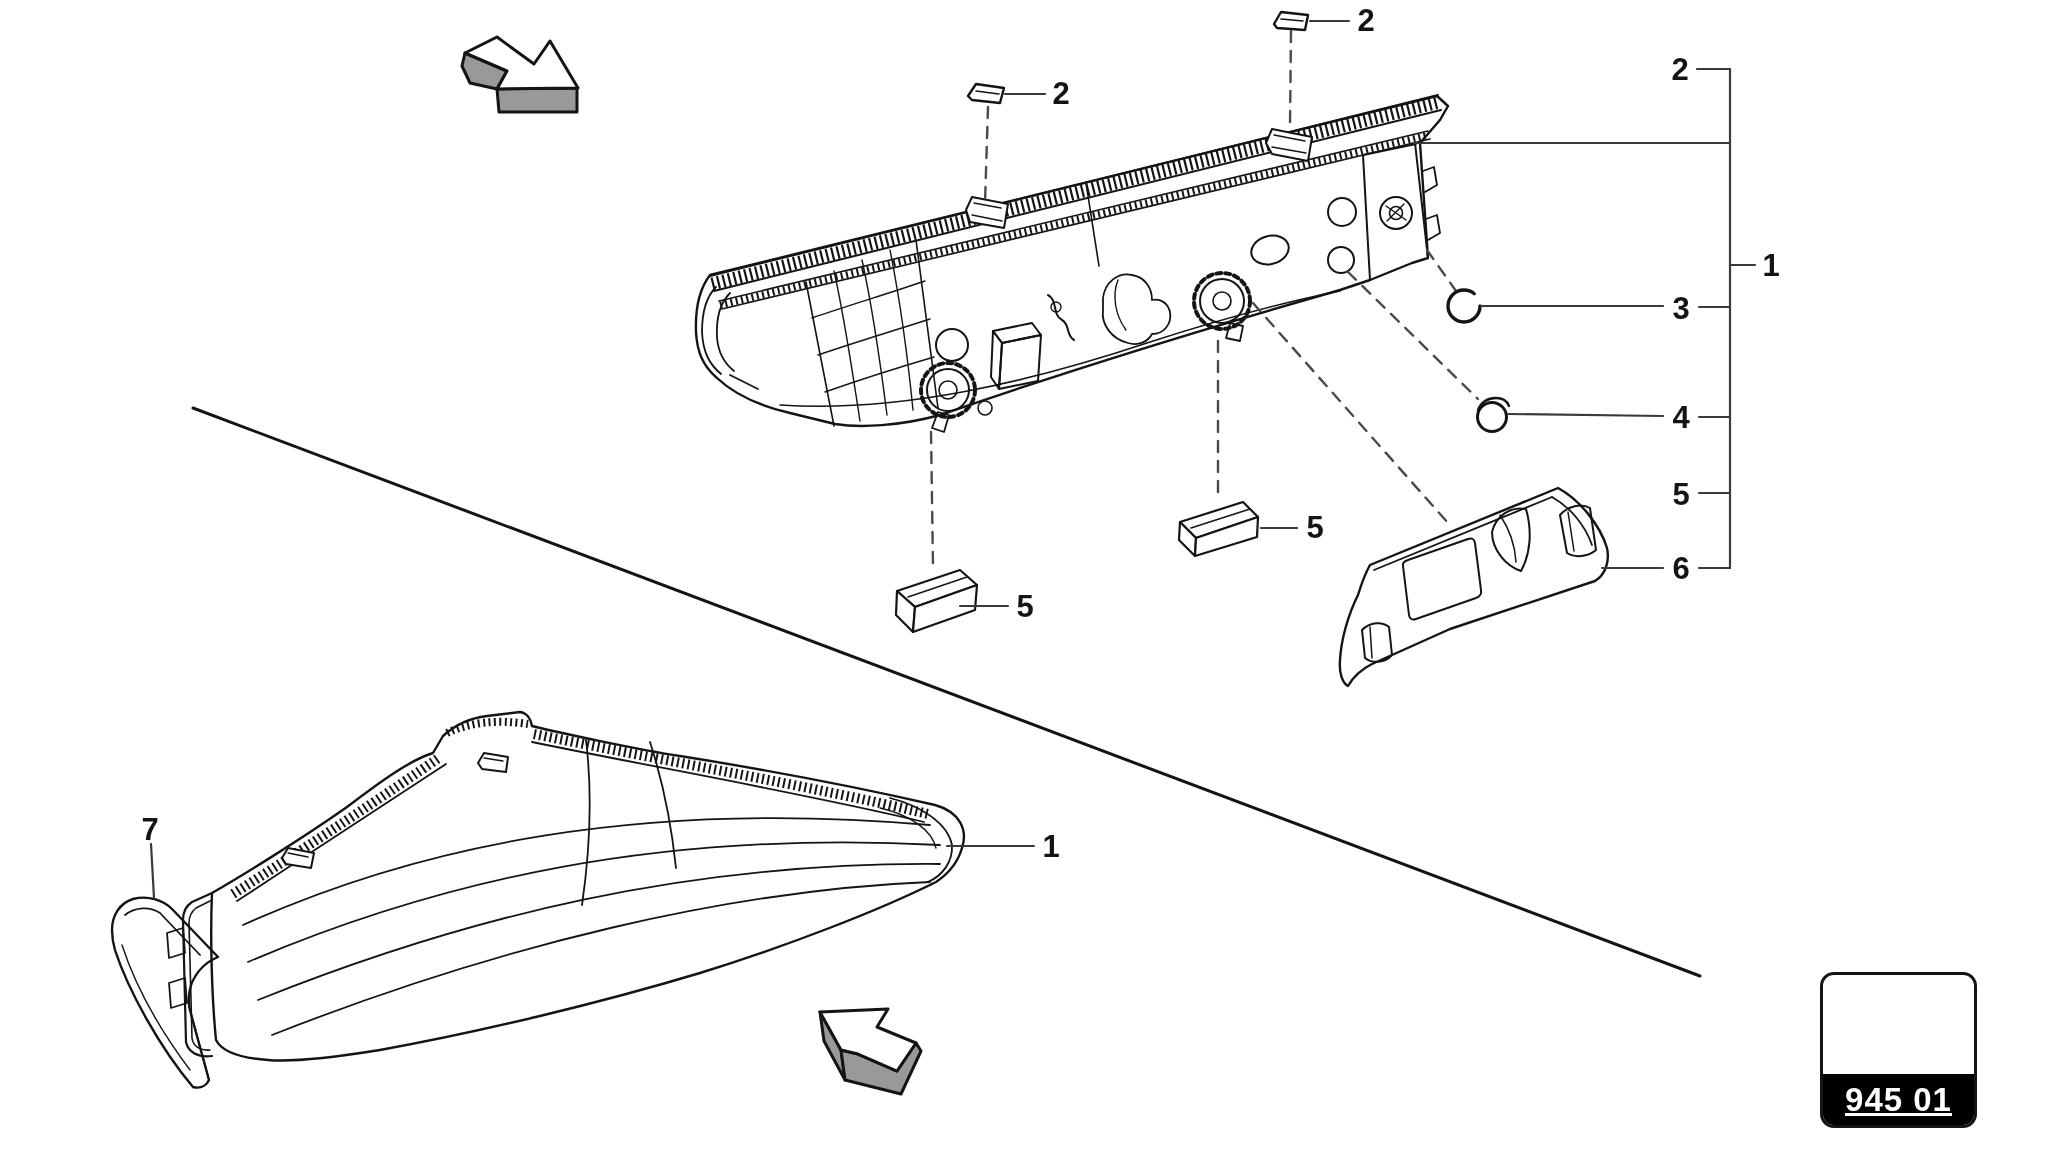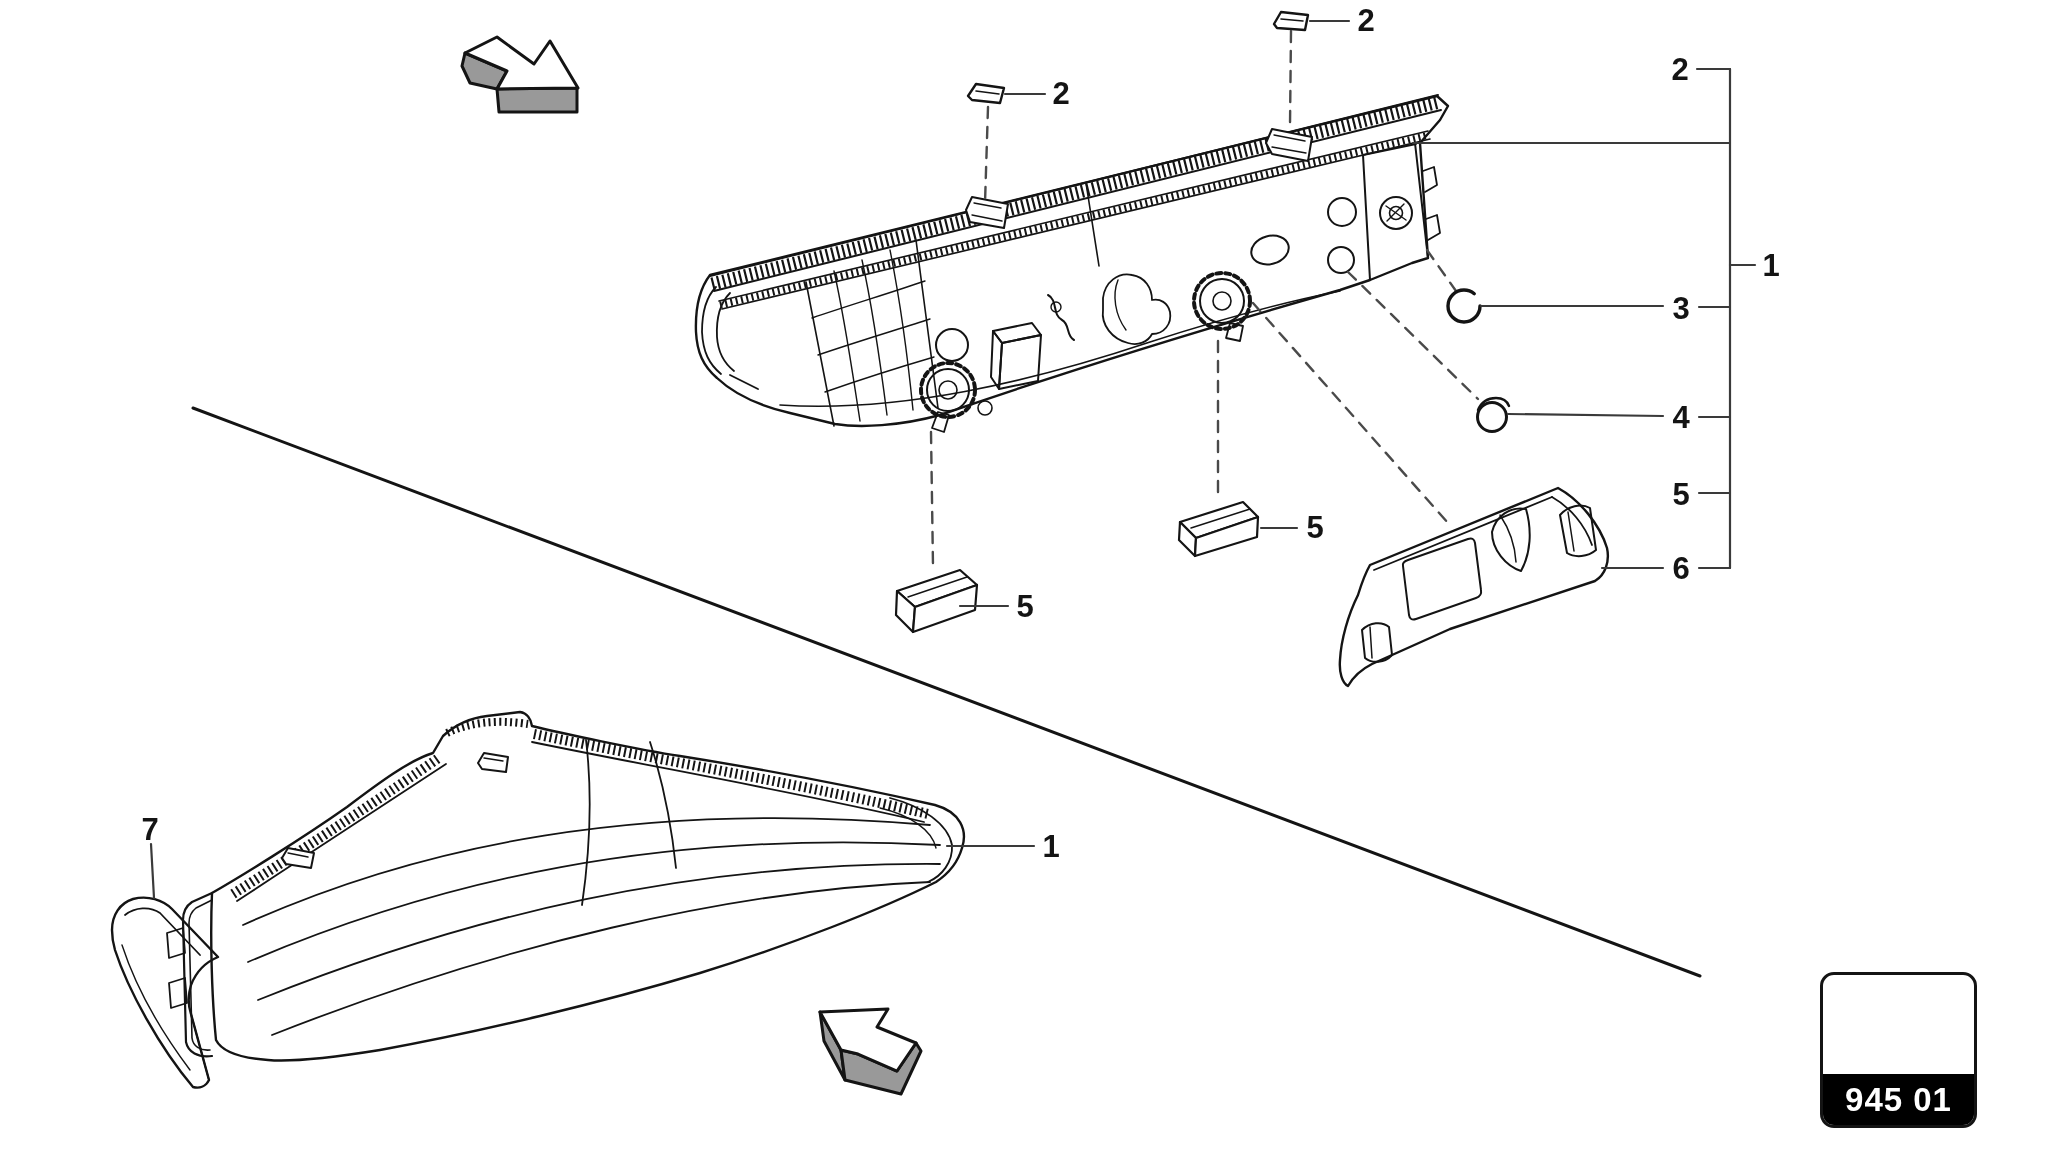--- a/index.html
+++ b/index.html
@@ -16,21 +16,21 @@
   .plate{
     position:absolute;left:1820px;top:972px;width:157px;height:156px;
     background:#ffffff;border:3px solid #141414;border-radius:14px;
     box-sizing:border-box;overflow:hidden;
   }
   .plate-band{
     position:absolute;left:0;right:0;bottom:0;height:51px;
     display:flex;align-items:center;justify-content:center;
   }
   .plate-band span{
-    font:700 33px "Liberation Sans",sans-serif;letter-spacing:1px;
+    font:700 33px "Liberation Sans",sans-serif;letter-spacing:1px;text-decoration:underline;
   }
 </style>
 </head>
 <body>
 
 <div class="stage">
 
 <svg width="2048" height="1174" viewBox="0 0 2048 1174">
   <g fill="none" stroke="#141414" stroke-width="2.4" stroke-linejoin="round" stroke-linecap="round">
 

